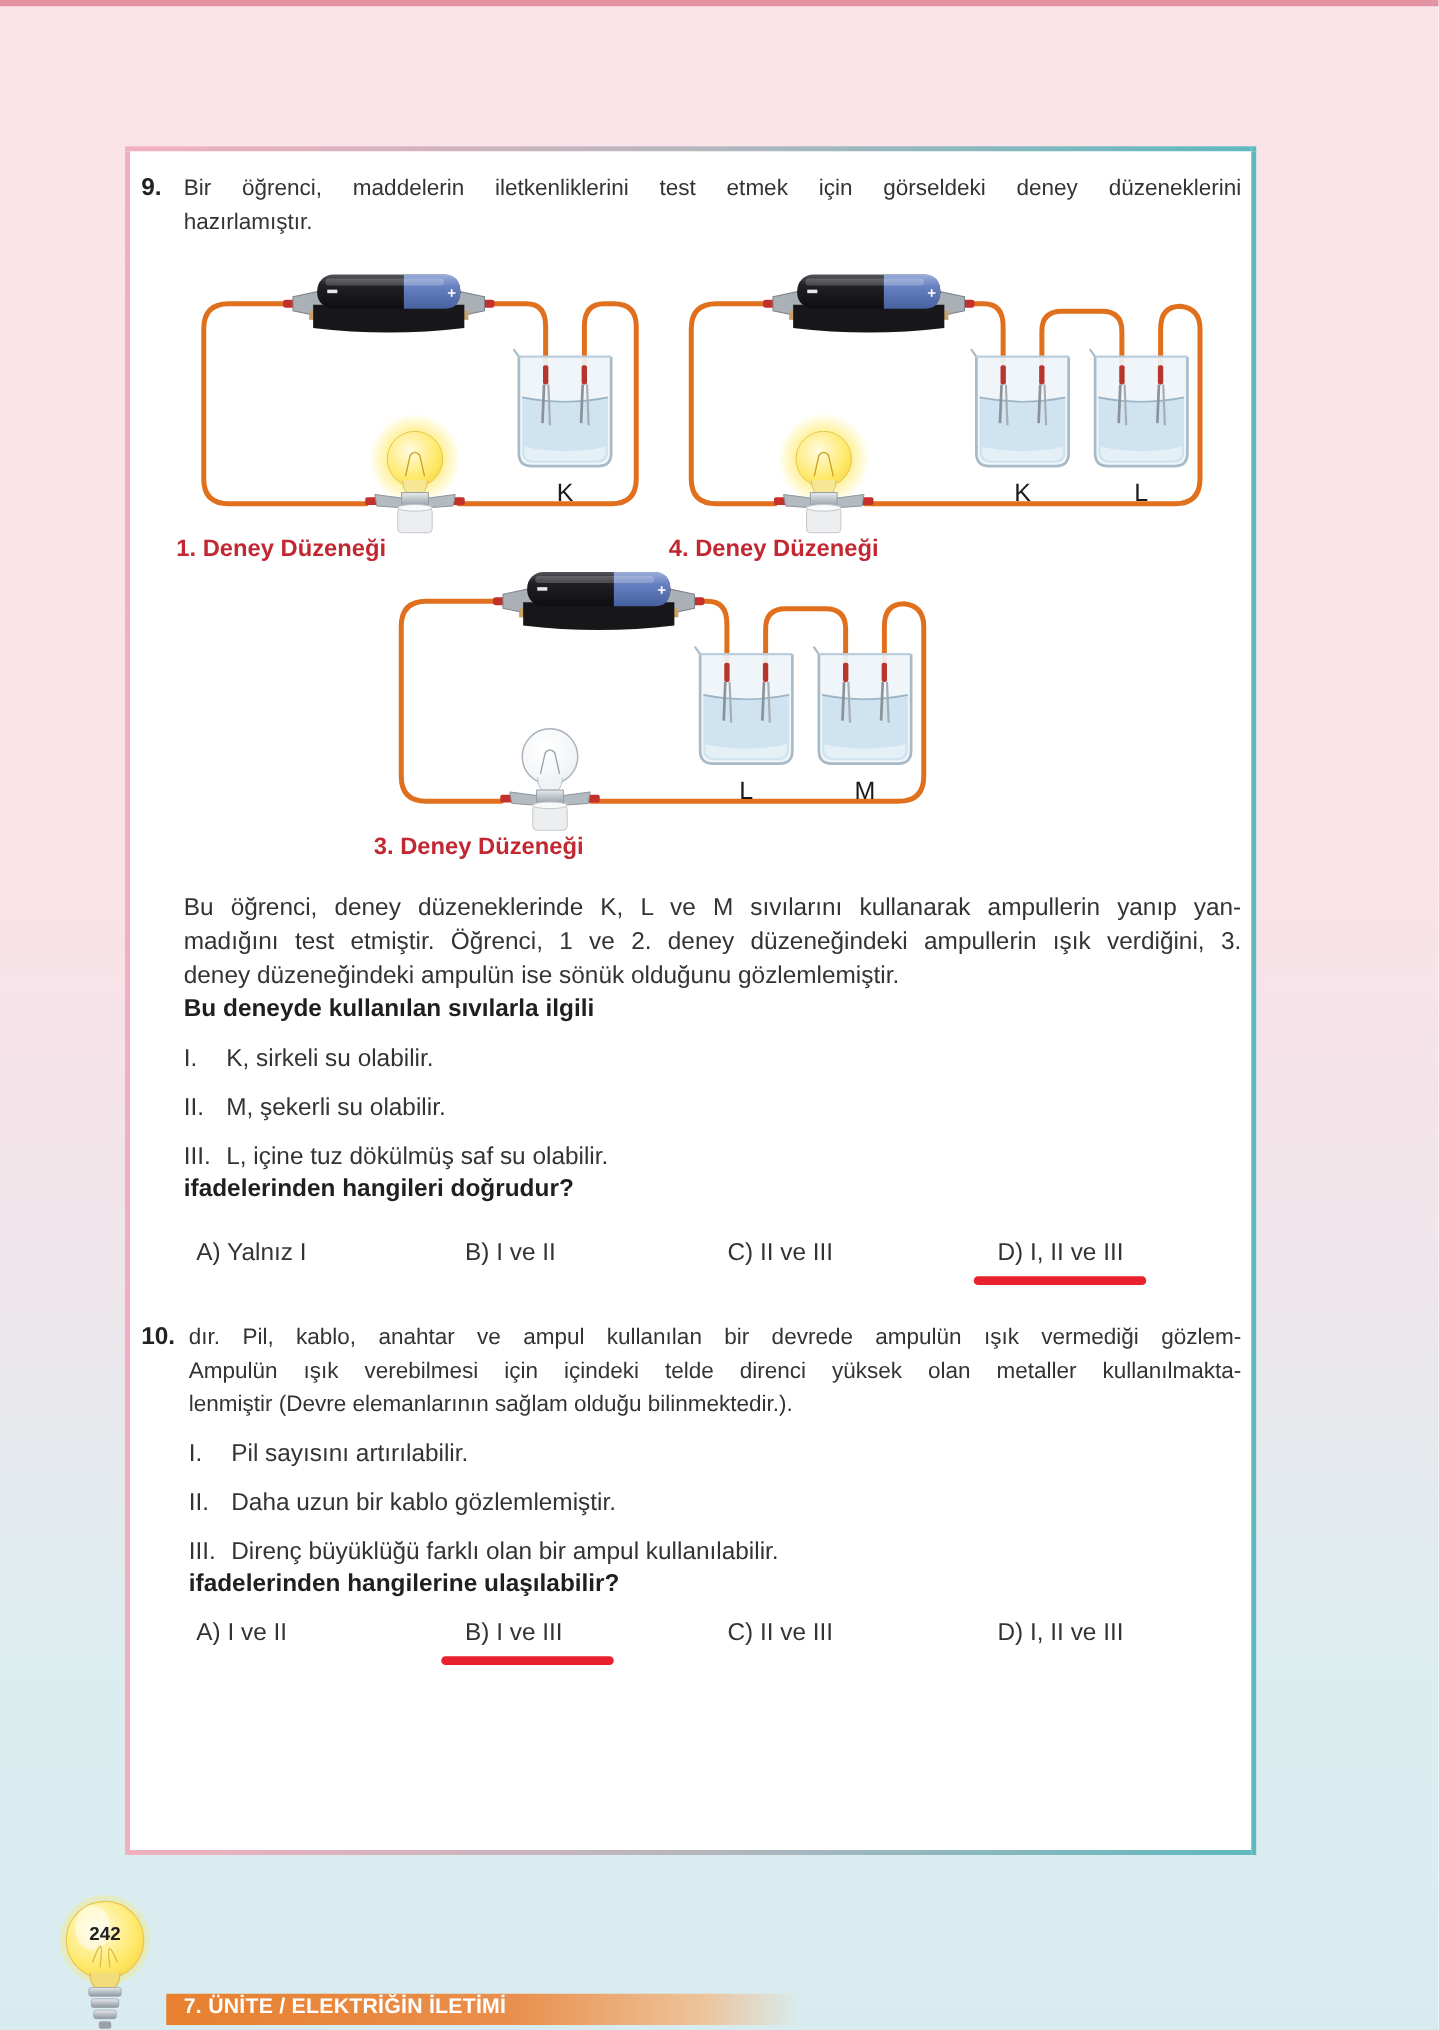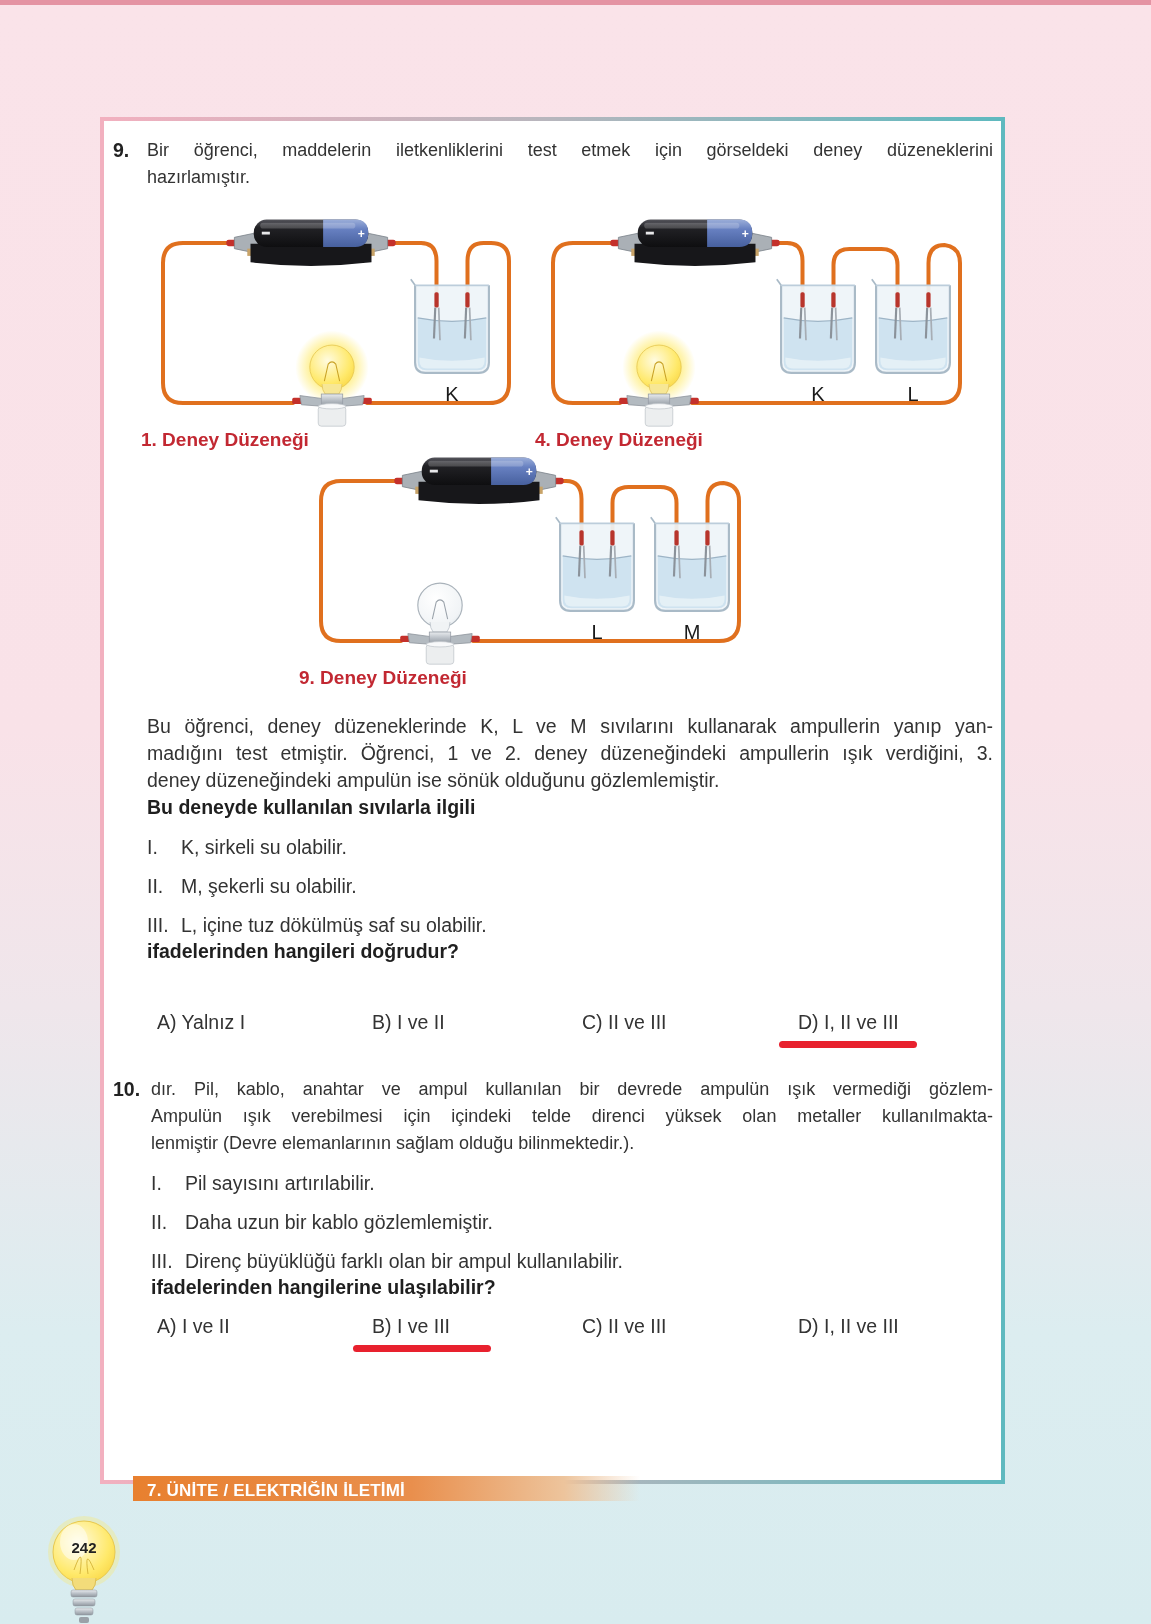--- a/index.html
+++ b/index.html
@@ -22,31 +22,31 @@
   .qbody { flex:1; min-width:0; }
   .qtext { font-size:18px; line-height:27px; }
   .jline { text-align:justify; text-align-last:justify; }
   .diagrams { position:relative; height:486px; margin-top:14px; }
   .fig { position:absolute; }
   .fig-caption { position:absolute; text-align:left; font-weight:bold; font-size:19px; color:#c22832; }
   .para { font-size:19.5px; line-height:27px; margin-top:22px; }
   .bold-line { font-weight:bold; font-size:19.5px; line-height:27px; color:#1f1f1f; }
   .stmt { display:flex; font-size:19.5px; line-height:26px; margin-top:13px; }
   .stmt-num { flex:0 0 34px; }
-  .options { display:grid; grid-template-columns:215px 210px 216px auto; margin:46px 0 0 10px; font-size:19.5px; }
+  .options { display:grid; grid-template-columns:215px 210px 216px auto; margin:26px 0 0 10px; font-size:19.5px; }
   .options.tight { margin-top:14px; margin-left:6px; }
   .option { position:relative; white-space:nowrap; }
   .ans-underline { position:absolute; left:-19px; top:100%; margin-top:7px; width:138px; height:7px;
     border-radius:3.5px; background:#e8212e; }
   .q10 { margin-top:42px; }
   svg text { font-family:"Liberation Sans", sans-serif; }
   .footer-bar {
-    position:absolute; left:133px; top:1476px; width:507px; height:25px;
+    position:absolute; left:133px; top:1595px; width:507px; height:25px;
     background:linear-gradient(90deg,#e8802f 0%,#e98f4d 55%,#edc49c 85%,rgba(237,196,156,0) 100%);
-    display:flex; align-items:flex-end; padding-left:14px;
+    display:flex; align-items:flex-start; padding-left:14px;
     color:#fff; font-weight:bold; font-size:17px; letter-spacing:.2px;
   }
   .page-bulb { position:absolute; left:44px; top:1512px; width:80px; height:112px; }
   .bulb-num { position:absolute; left:0; top:27px; width:80px; text-align:center;
     font-size:15px; font-weight:600; color:#222; }
 </style>
 </head>
 <body>
 
 <svg width="0" height="0" style="position:absolute" aria-hidden="true">
@@ -198,21 +198,21 @@
                 <path d="M408.5,80 V50 Q408.5,32 424.5,32 Q440,34 440,50 V170 Q440,190 420,190 H174"></path>
               </g>
               <use href="#sym-battery" x="95" y="5" width="170" height="50"></use>
               <use href="#sym-beaker" x="255" y="62" width="86" height="103"></use>
               <use href="#sym-beaker" x="350" y="62" width="86" height="103"></use>
               <use href="#sym-bulb-off" x="95" y="116" width="92" height="101"></use>
               <text x="298" y="188" text-anchor="middle" font-size="20" fill="#1a1a1a">L</text>
               <text x="393" y="188" text-anchor="middle" font-size="20" fill="#1a1a1a">M</text>
             </svg>
           </div>
-          <div class="fig-caption" style="left:152px;top:462px;width:470px">9. Deney Düzeneği</div>
+          <div class="fig-caption" style="left:152px;top:462px;width:470px">3. Deney Düzeneği</div>
         </div>
 
         <div class="para">
           <div class="jline">Bu öğrenci, deney düzeneklerinde K, L ve M sıvılarını kullanarak ampullerin yanıp yan-</div>
           <div class="jline">madığını test etmiştir. Öğrenci, 1 ve 2. deney düzeneğindeki ampullerin ışık verdiğini, 3.</div>
           <div>deney düzeneğindeki ampulün ise sönük olduğunu gözlemlemiştir.</div>
         </div>
 
         <div class="bold-line">Bu deneyde kullanılan sıvılarla ilgili</div>
 

